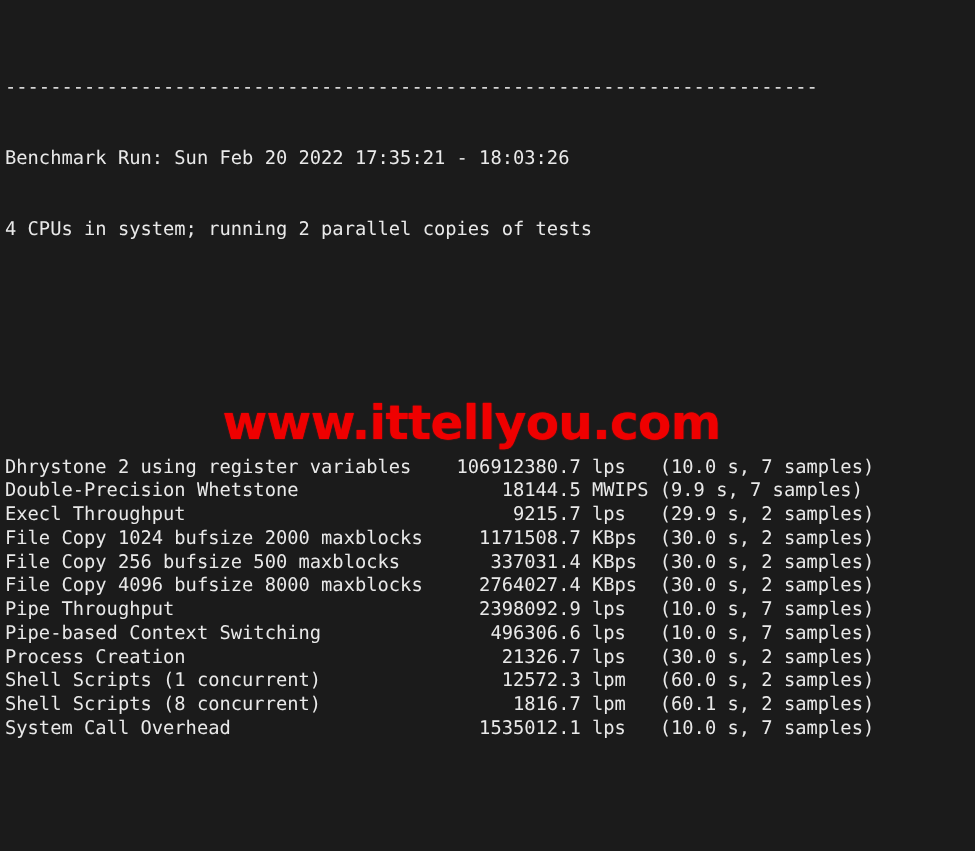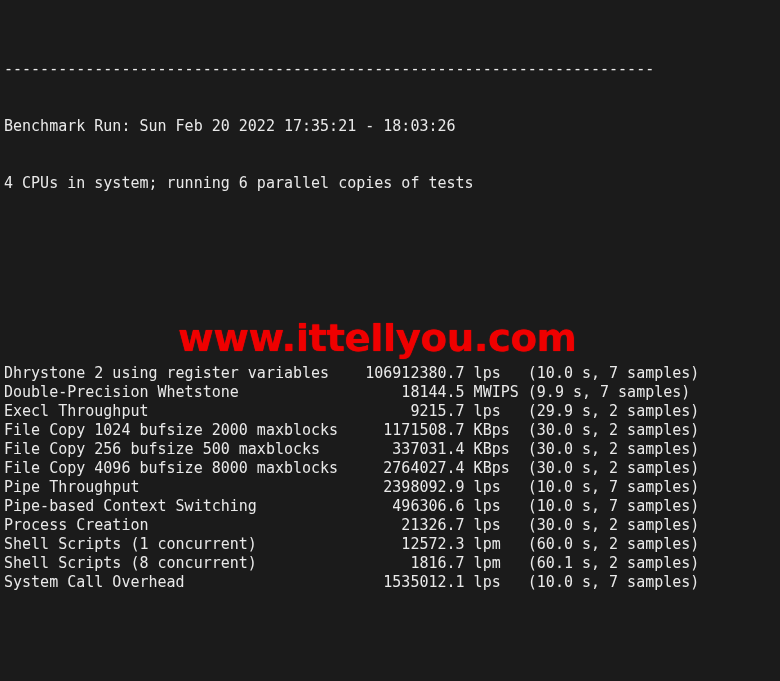--- a/index.html
+++ b/index.html
@@ -59,21 +59,21 @@
 </style>
 </head>
 <body>
 
 <div id="terminal">
 
   <div class="screen">
 
     <div class="line">------------------------------------------------------------------------</div>
     <div class="line">Benchmark Run: Sun Feb 20 2022 17:35:21 - 18:03:26</div>
-    <div class="line">4 CPUs in system; running 6 parallel copies of tests</div>
+    <div class="line">4 CPUs in system; running 2 parallel copies of tests</div>
     <div class="blank"></div>
     <div class="blank"></div>
 
     <div id="raw-results-block"><div class="line">Dhrystone 2 using register variables    106912380.7 lps   (10.0 s, 7 samples)</div><div class="line">Double-Precision Whetstone                  18144.5 MWIPS (9.9 s, 7 samples)</div><div class="line">Execl Throughput                             9215.7 lps   (29.9 s, 2 samples)</div><div class="line">File Copy 1024 bufsize 2000 maxblocks     1171508.7 KBps  (30.0 s, 2 samples)</div><div class="line">File Copy 256 bufsize 500 maxblocks        337031.4 KBps  (30.0 s, 2 samples)</div><div class="line">File Copy 4096 bufsize 8000 maxblocks     2764027.4 KBps  (30.0 s, 2 samples)</div><div class="line">Pipe Throughput                           2398092.9 lps   (10.0 s, 7 samples)</div><div class="line">Pipe-based Context Switching               496306.6 lps   (10.0 s, 7 samples)</div><div class="line">Process Creation                            21326.7 lps   (30.0 s, 2 samples)</div><div class="line">Shell Scripts (1 concurrent)                12572.3 lpm   (60.0 s, 2 samples)</div><div class="line">Shell Scripts (8 concurrent)                 1816.7 lpm   (60.1 s, 2 samples)</div><div class="line">System Call Overhead                      1535012.1 lps   (10.0 s, 7 samples)</div></div>
 
     <div class="blank"></div>
     
 
     
     

